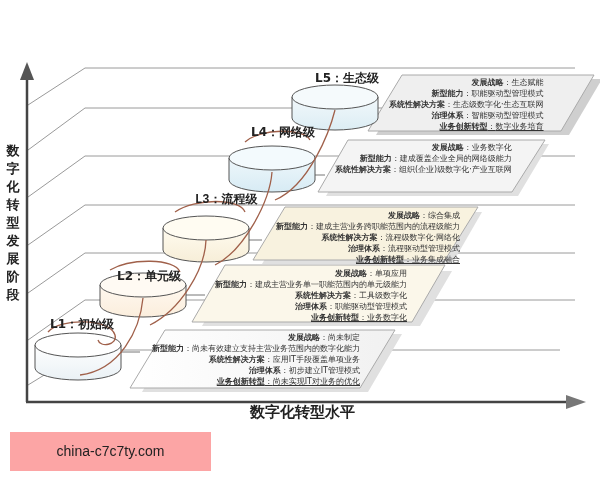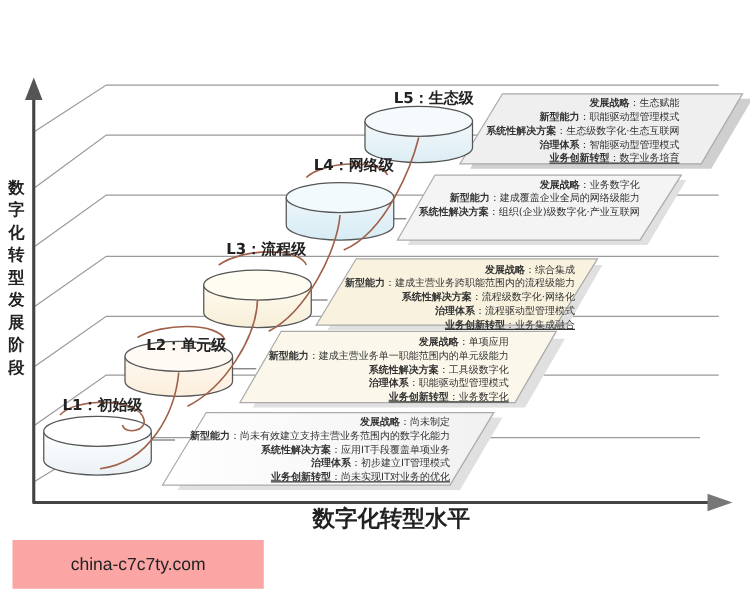--- a/index.html
+++ b/index.html
@@ -1,21 +1,21 @@
 <!DOCTYPE html>
 <html><head>
 <meta charset="utf-8">
 <style>
   html, body { margin:0; padding:0; }
   body { width:600px; height:480px; background:#ffffff; position:relative; overflow:hidden;
          font-family: "DejaVu Sans", sans-serif; }
   #stage { position:absolute; left:0; top:0; width:600px; height:480px; }
   .ylabel { position:absolute; left:4px; top:142px; width:18px; font-size:13px; font-weight:bold;
             line-height:18px; color:#222; text-align:center; word-break:break-all; }
-  .xlabel { position:absolute; left:250px; top:403px; font-size:18px; font-weight:bold; color:#222; }
+  .xlabel { position:absolute; left:250px; top:403px; font-size:15px; font-weight:bold; color:#222; }
   .lvl { position:absolute; font-size:12px; font-weight:bold; color:#222; white-space:nowrap; }
   .box { position:absolute; font-size:8px; line-height:11px; color:#333; }
   .box .row { white-space:nowrap;text-align:right; }
   .box .row b { font-weight:bold; }
   .box .row.last { text-decoration:underline; }
   .watermark { position:absolute; left:10px; top:432px; width:201px; height:39px; background:#fca5a5;
                color:#222; font-family:"Liberation Sans", sans-serif; font-size:14px; line-height:39px;
                text-align:center; }
 </style>
 </head>
@@ -120,21 +120,21 @@
     <path d="M245,142 C260,128 305,128 310,140"></path>
     <path d="M275,200 C310,185 330,130 335,110"></path>
   </g>
 </svg>
 
 <div class="ylabel">数字化转型发展阶段</div>
 <div class="xlabel">数字化转型水平</div>
 
 <div class="lvl" style="left:50px;top:316px;">L1：初始级</div>
 <div class="lvl" style="left:117px;top:268px;">L2：单元级</div>
-<div class="lvl" style="left:181px;top:191px;">L3：流程级</div>
+<div class="lvl" style="left:195px;top:191px;font-family:Liberation Mono, monospace;">L3：流程级</div>
 <div class="lvl" style="left:251px;top:124px;">L4：网络级</div>
 <div class="lvl" style="left:315px;top:70px;">L5：生态级</div>
 
 <div class="box" style="left:140px;top:332px;">
   <div class="row" style="padding-left:18px"><b>发展战略</b>：<span>尚未制定</span></div>
   <div class="row" style="padding-left:12px"><b>新型能力</b>：<span>尚未有效建立支持主营业务范围内的数字化能力</span></div>
   <div class="row" style="padding-left:7px"><b>系统性解决方案</b>：<span>应用IT手段覆盖单项业务</span></div>
   <div class="row" style="padding-left:2px"><b>治理体系</b>：<span>初步建立IT管理模式</span></div>
   <div class="row last" style="margin-left:-4px"><b>业务创新转型</b>：<span>尚未实现IT对业务的优化</span></div>
 </div>

